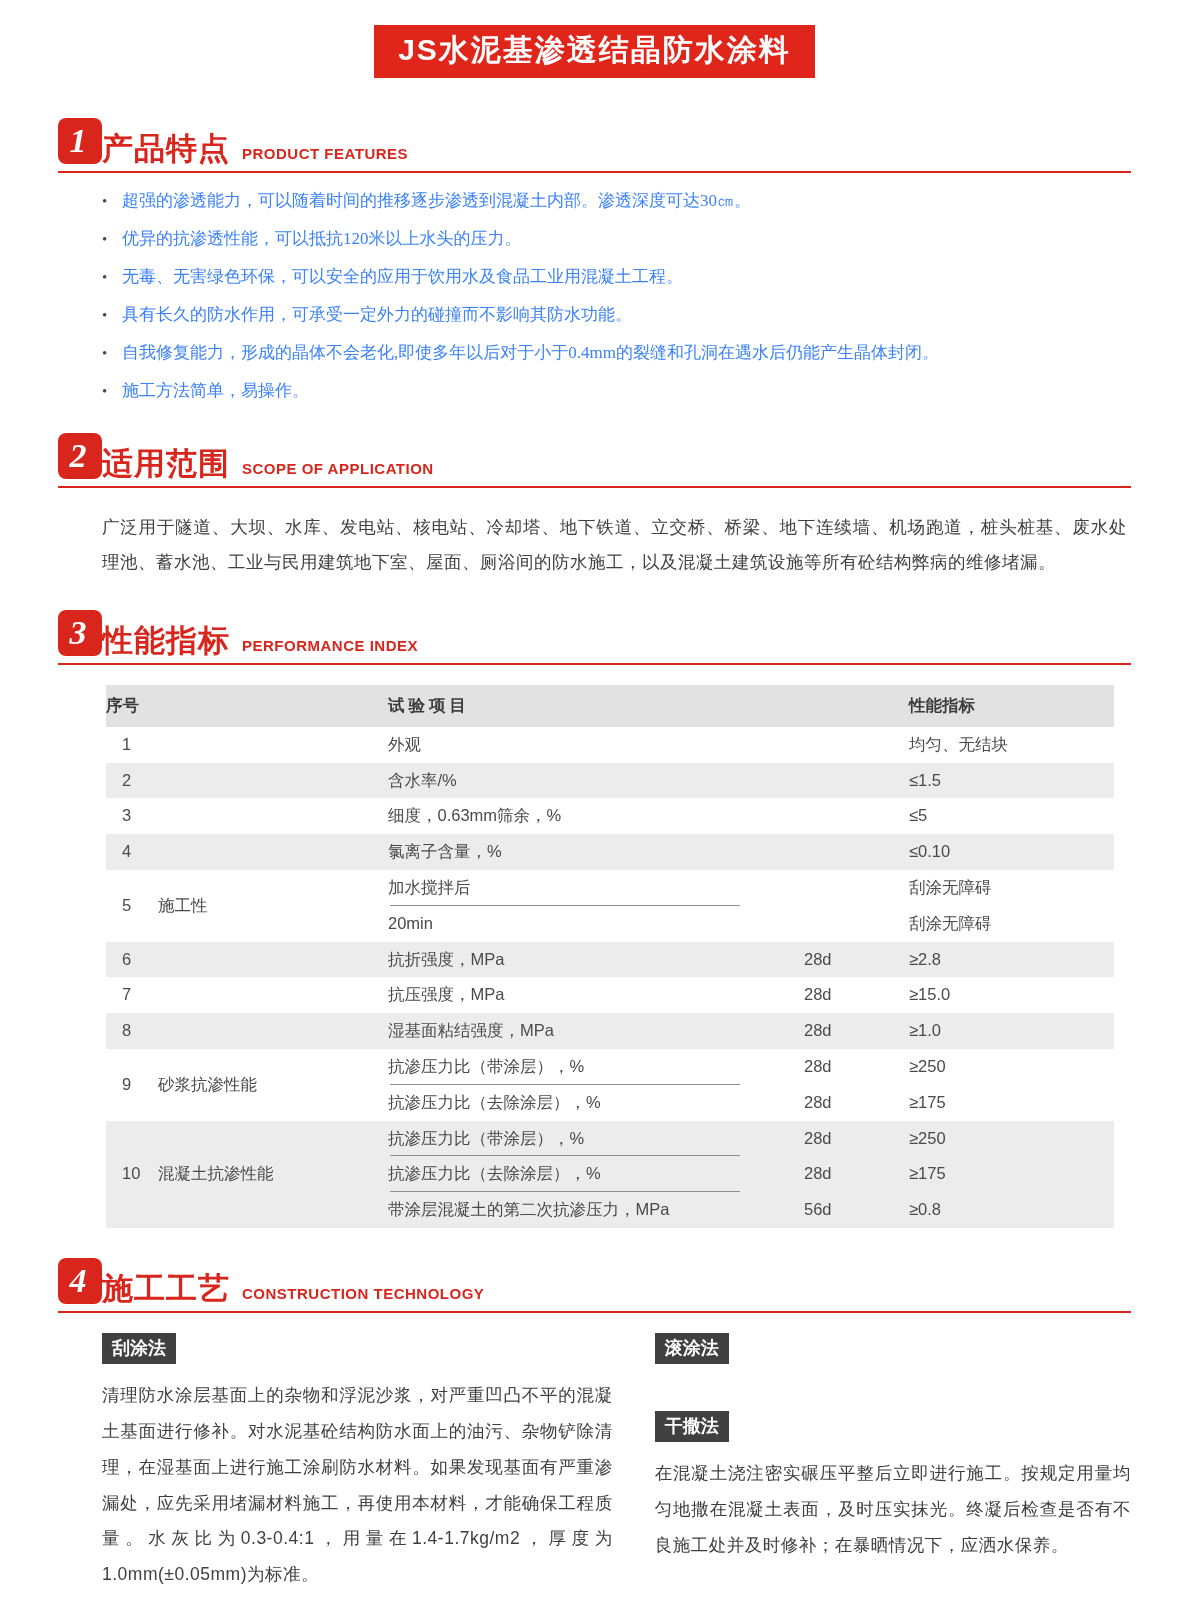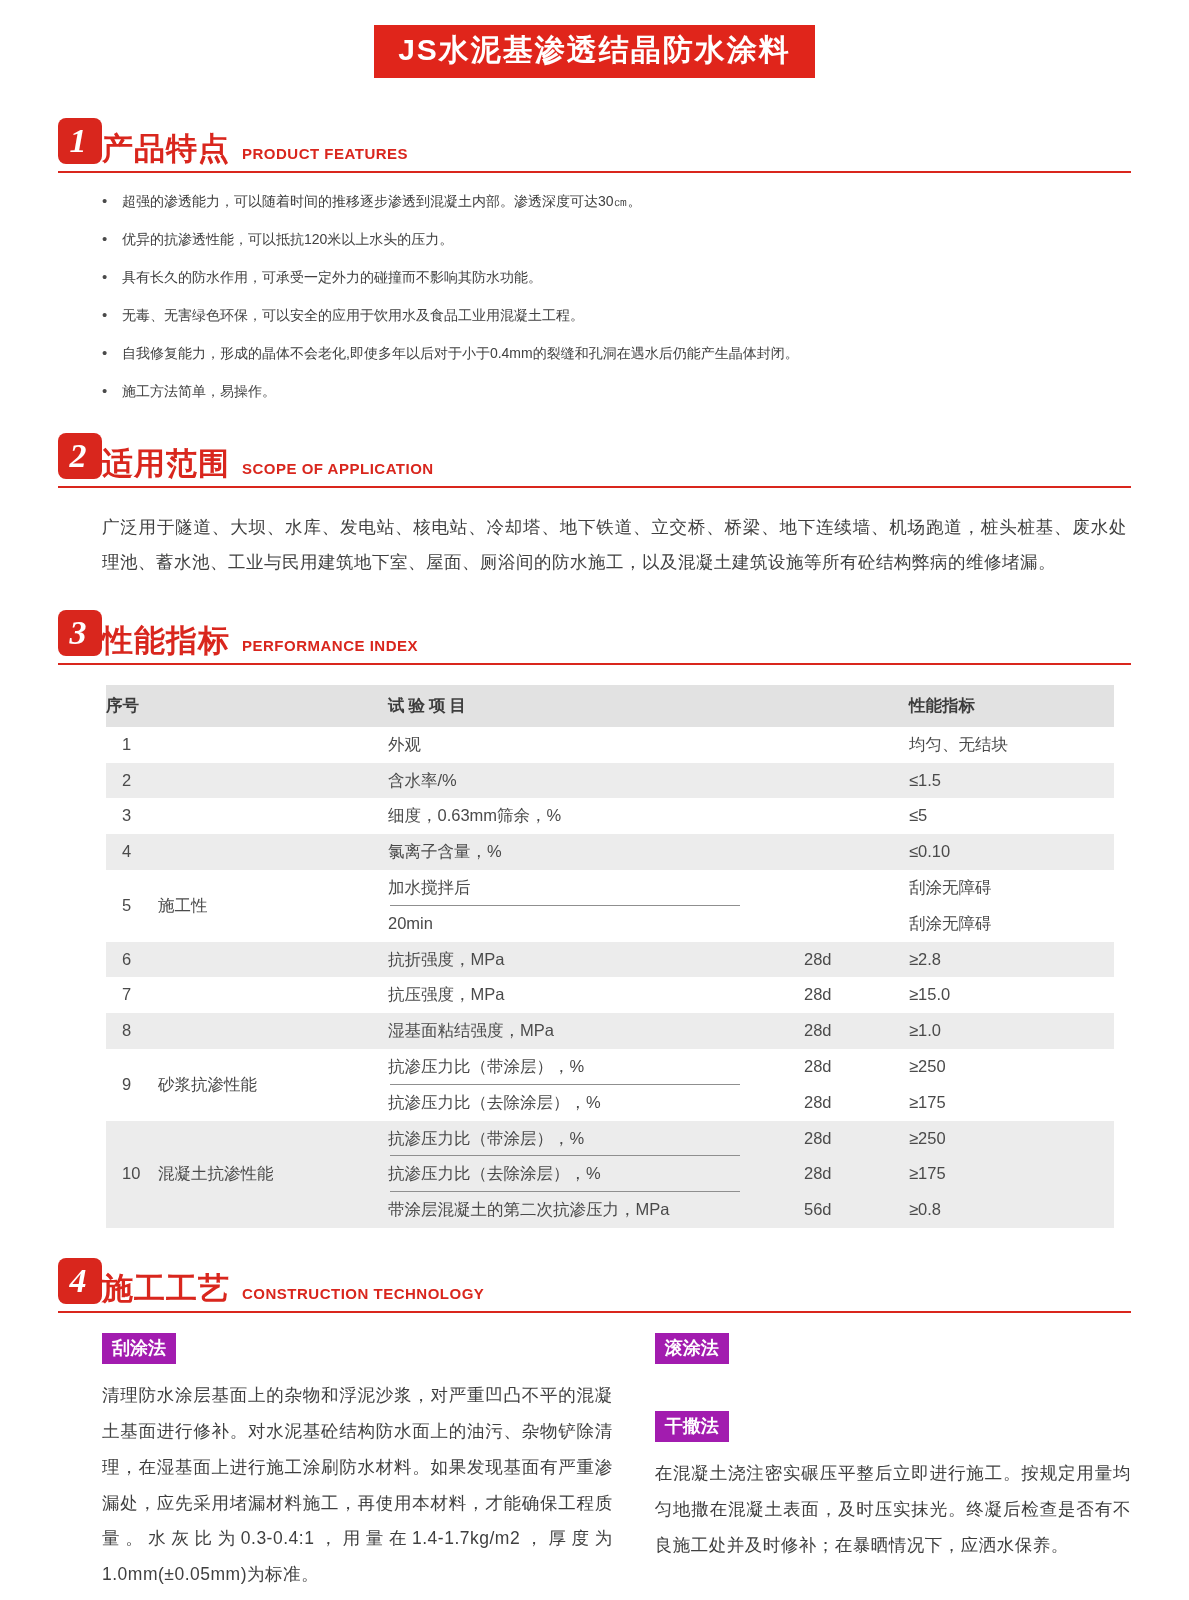--- a/index.html
+++ b/index.html
@@ -39,22 +39,23 @@
   }
   .sec-sub {
     color:#d9261d; font-weight:bold; font-size:15px;
     margin-left:12px; padding-bottom:2px; letter-spacing:0.5px;
   }
 
   
   .bullets { list-style:none; margin:16px 0 0 44px; }
   .bullets li {
     position:relative; padding-left:20px;
-    font-size:14px; color:#404040; line-height:24px;
+    font-size:17px; color:#3b82f6; line-height:24px;
     margin-bottom:14px;
+    font-family:Liberation Serif, serif;
   }
   .bullets li::before {
     content:"•"; position:absolute; left:0; top:0;
     color:#4a4a4a; font-size:15px;
   }
 
   .sec { margin-top:40px; }
   .sec.tight { margin-top:30px; }
 
   .body-para {
@@ -87,21 +88,21 @@
   td.subline::after {
     content:""; position:absolute; left:2px; bottom:0;
     width:350px; border-bottom:1.5px solid #8f8f8f;
   }
 
   
   .methods { display:flex; margin:20px 0 0 44px; }
   .m-col-left  { width:520px; }
   .m-col-right { width:485px; margin-left:42px; }
   .tag {
-    display:inline-block; background:#a21caf; color:#ffffff;
+    display:inline-block; background:#404040; color:#ffffff;
     font-size:18px; font-weight:bold; padding:3px 10px 4px 10px;
   }
   .method-text {
     margin-top:14px; font-size:17.5px; color:#3f3f3f;
     line-height:2.05; text-align:justify; letter-spacing:0.5px;
   }
   .m-gap { height:47px; }
 </style>
 </head>
 <body>
@@ -112,22 +113,22 @@
 
   <section class="sec">
     <div class="sec-header">
       <span class="sec-num">1</span>
       <span class="sec-title">产品特点</span>
       <span class="sec-sub">PRODUCT FEATURES</span>
     </div>
     <ul class="bullets">
       <li>超强的渗透能力，可以随着时间的推移逐步渗透到混凝土内部。渗透深度可达30㎝。</li>
       <li>优异的抗渗透性能，可以抵抗120米以上水头的压力。</li>
+      <li>无毒、无害绿色环保，可以安全的应用于饮用水及食品工业用混凝土工程。</li>
       <li>具有长久的防水作用，可承受一定外力的碰撞而不影响其防水功能。</li>
-      <li>无毒、无害绿色环保，可以安全的应用于饮用水及食品工业用混凝土工程。</li>
       <li>自我修复能力，形成的晶体不会老化,即使多年以后对于小于0.4mm的裂缝和孔洞在遇水后仍能产生晶体封闭。</li>
       <li>施工方法简单，易操作。</li>
     </ul>
   </section>
 
   <section class="sec tight">
     <div class="sec-header">
       <span class="sec-num">2</span>
       <span class="sec-title">适用范围</span>
       <span class="sec-sub">SCOPE OF APPLICATION</span>

